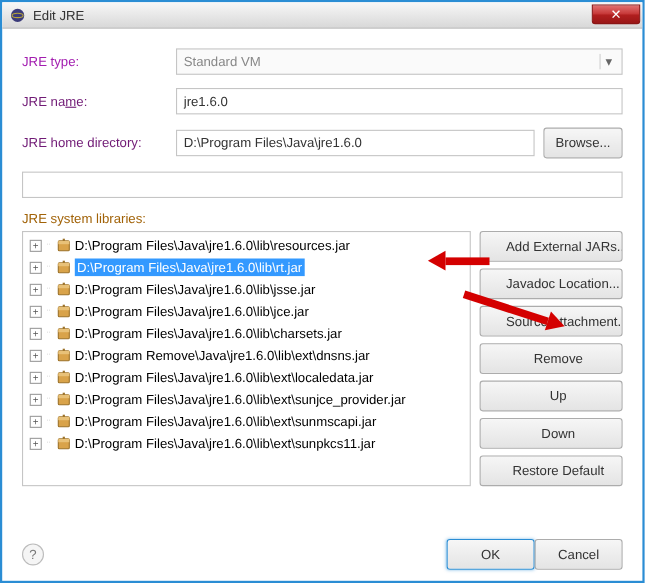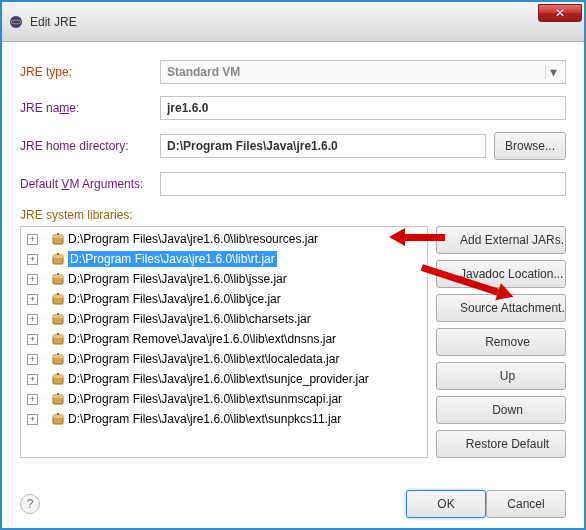--- a/index.html
+++ b/index.html
@@ -8,21 +8,21 @@
     font-family: "Segoe UI", Tahoma, sans-serif;
     font-size: 12px;
     background: #fff;
     width: 586px;
     height: 530px;
     overflow: hidden;
     border: 2px solid #2a8dd4;
     position: relative;
   }
   .titlebar {
-    height: 40px;
+    height: 24px;
     background: linear-gradient(to bottom, #f7f7f7 0%, #e8e8e8 50%, #d8d8d8 100%);
     border-bottom: 1px solid #b0b0b0;
     display: flex;
     align-items: center;
     padding: 0 6px;
     position: relative;
   }
   .titlebar .app-icon {
     width: 16px; height: 16px;
     margin-right: 6px;
@@ -49,34 +49,33 @@
     display: flex;
     align-items: center;
     margin-bottom: 12px;
   }
   .form-row label.lbl {
     width: 140px;
     color: #701a75;
     text-decoration: underline;
     text-decoration-color: rgba(0,0,0,0);
   }
-  .form-row label.gray { color: #c2410c; }
+  .form-row label.gray { color: #a21caf; }
   .underline-letter { text-decoration: underline; }
   .combo, .txt {
     flex: 1;
     height: 24px;
     border: 1px solid #c5c5c5;
     background: #fff;
     padding: 2px 6px;
     font-size: 12px;
     font-family: inherit;
     color: #333;
     display: flex; align-items: center;
     position: relative;
-    font-weight: bold;
   }
   .combo.disabled { background: #fafafa; color: #888; }
   .combo .arrow {
     position: absolute; right: 4px; top: 4px;
     width: 16px; height: 14px;
     border-left: 1px solid #d0d0d0;
     display:flex;align-items:center;justify-content:center;
     color:#666;
   }
   .btn {
@@ -231,21 +230,20 @@
     <input class="txt" type="text" value="jre1.6.0" style="">
   </div>
 
   <div class="form-row">
     <label class="lbl">JRE home directory:</label>
     <input class="txt" type="text" value="D:\Program Files\Java\jre1.6.0" style="">
     <button class="btn" style="margin-left:8px">Browse...</button>
   </div>
 
   <div class="form-row">
-    <label class="lbl">Default <span class="underline-letter">V</span>M Arguments:</label>
     <input class="txt" type="text" value="" style="">
   </div>
 
   <div class="section-label">JRE system libraries:</div>
 
   <div class="lib-area">
     <div class="tree" id="tree">
         <div class="tree-item">
           <span class="expander">+</span>
           <span class="dots">··</span>

